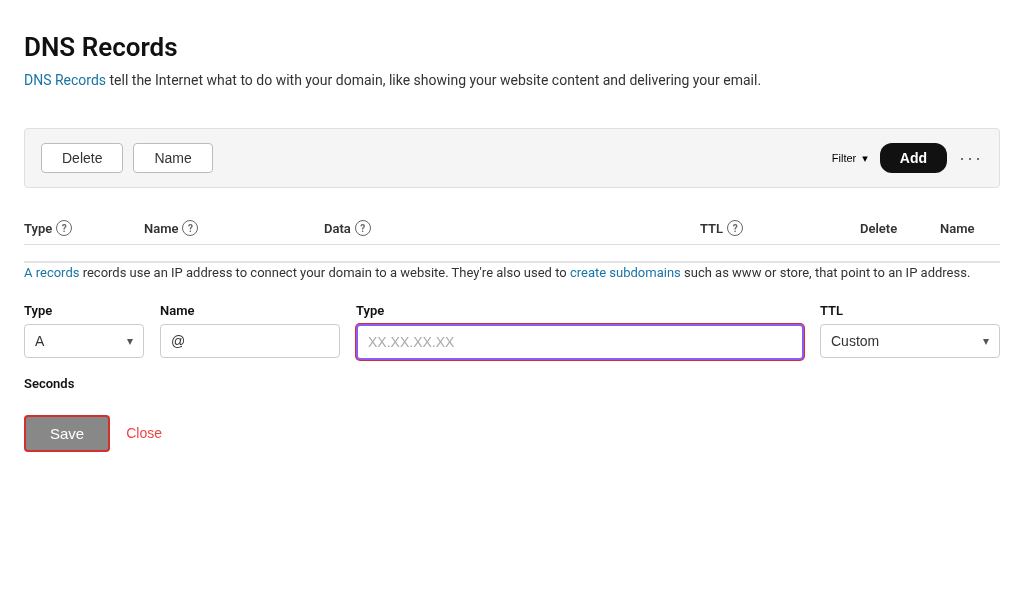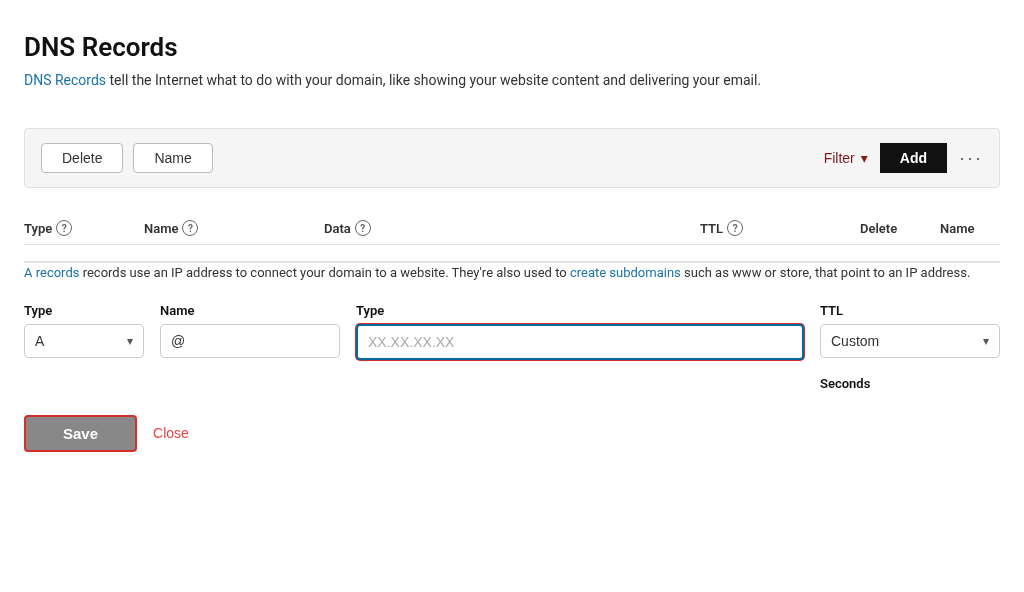--- a/index.html
+++ b/index.html
@@ -58,36 +58,36 @@
       padding: 6px 20px;
       font-size: 14px;
       cursor: pointer;
       color: #333;
     }
 
     .btn-black {
       background: #111;
       color: #fff;
       border: none;
-      border-radius: 0;
+      border-radius: 12px;
       padding: 7px 20px;
       font-size: 14px;
       font-weight: 600;
       cursor: pointer;
     }
 
     .filter-btn {
       display: flex;
       align-items: center;
       gap: 6px;
       background: none;
       border: none;
-      font-size: 14px;
-      cursor: pointer;
-      color: #7f1d1d;
+      font-size: 11px;
+      cursor: pointer;
+      color: #000000;
       font-weight: 500;
     }
 
     .more-btn {
       background: none;
       border: none;
       cursor: pointer;
       font-size: 18px;
       color: #555;
       letter-spacing: 2px;
@@ -156,21 +156,21 @@
       border: 1px solid #ccc;
       border-radius: 4px;
       padding: 8px 10px;
       font-size: 14px;
       outline: none;
       width: 100%;
       color: #333;
     }
 
     .form-input.highlighted {
-      border: 2px solid #0369a1;
+      border: 2px solid #8b5cf6;
       box-shadow: 0 0 0 1px #d32f2f;
     }
 
     .form-input::placeholder {
       color: #aaa;
     }
 
     .form-select-wrapper {
       position: relative;
       display: flex;
@@ -195,21 +195,20 @@
     .chevron-down {
       position: absolute;
       right: 10px;
       pointer-events: none;
       font-size: 12px;
       color: #555;
     }
 
     .seconds-row {
       display: flex;
-      justify-content: flex-end;
       margin-bottom: 20px;
     }
 
     .seconds-group {
       display: flex;
       flex-direction: column;
       gap: 6px;
       width: 180px;
     }
 
@@ -218,23 +217,23 @@
       align-items: center;
       gap: 16px;
       margin-top: 24px;
     }
 
     .btn-save {
       background: #888;
       color: #fff;
       border: 2px solid #d32f2f;
       border-radius: 4px;
-      padding: 8px 37px;
+      padding: 8px 24px;
       font-size: 15px;
-      font-weight: 700;
+      font-weight: 400;
       cursor: pointer;
     }
 
     .btn-close {
       background: none;
       border: none;
       color: #ef4444;
       font-size: 14px;
       cursor: pointer;
       font-weight: 500;

